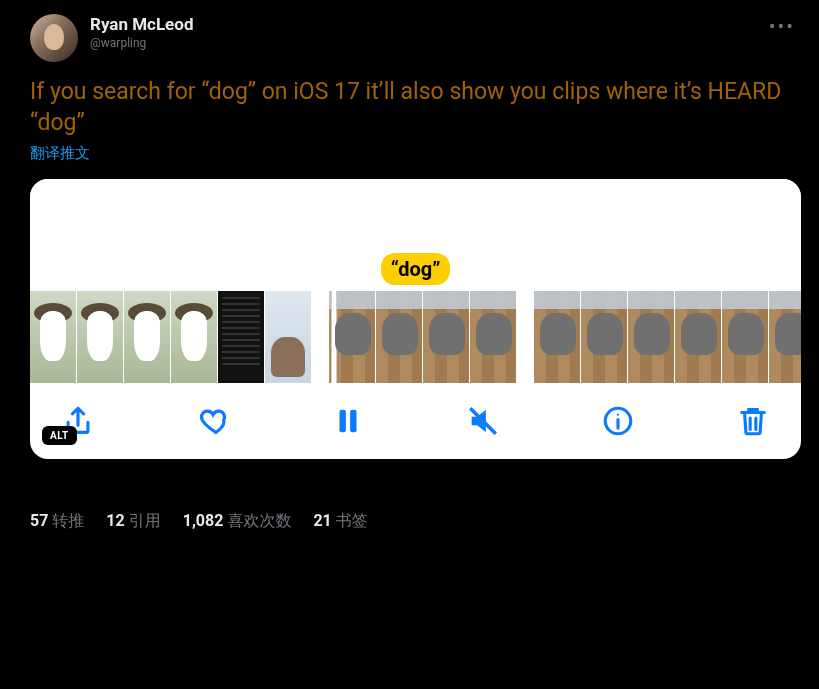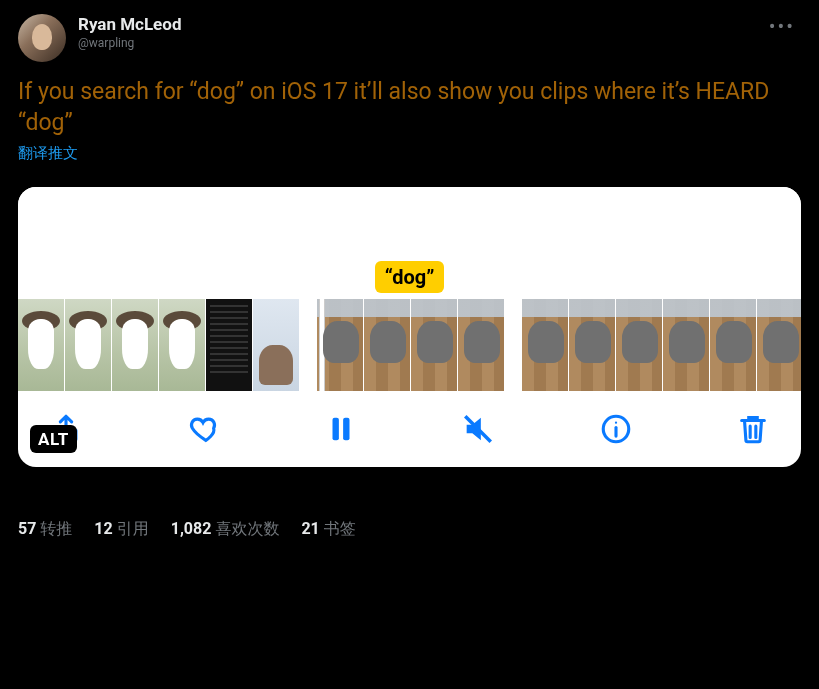--- a/index.html
+++ b/index.html
@@ -5,21 +5,21 @@
   * { box-sizing: border-box; margin: 0; padding: 0; }
   body {
     background: #000;
     color: #e7e9ea;
     font-family: -apple-system, BlinkMacSystemFont, "Segoe UI", Roboto, Helvetica, Arial, sans-serif;
     width: 819px;
     height: 689px;
     overflow: hidden;
   }
   .tweet {
-    padding: 14px 18px 0 18px;
+    padding: 14px 18px 0 30px;
   }
   .header {
     display: flex;
     align-items: flex-start;
     gap: 12px;
     margin-bottom: 14px;
   }
   .avatar {
     width: 48px; height: 48px; border-radius: 50%;
     background: linear-gradient(135deg,#c9b9a6 0%, #8a6f5a 40%, #3a2c22 100%);
@@ -41,21 +41,21 @@
   .more-btn { color:#71767b; font-size: 20px; letter-spacing: 2px; padding:0 6px; cursor:pointer; }
   .tweet-text {
     font-size: 23px;
     line-height: 1.35;
     color:#a16207;
     margin-bottom: 6px;
   }
   .translate {
     color:#1d9bf0;
     font-size: 15px;
-    margin-bottom: 24px;
+    margin-bottom: 16px;
     cursor:pointer;
   }
 
   .media-card {
     background:#fff;
     border-radius: 18px;
     overflow: hidden;
     position: relative;
     padding-bottom: 10px;
   }
@@ -66,21 +66,21 @@
     align-items:flex-end;
     justify-content:center;
     padding-bottom:6px;
   }
   .tag {
     background:#ffce00;
     color:#000;
     font-weight:700;
     font-size:20px;
     padding:4px 10px;
-    border-radius:6px;
+    border-radius:14px;
   }
   .scrub-row {
     display:flex;
     gap:18px;
     padding:0 0 0 0;
     height:92px;
     align-items:stretch;
     overflow:hidden;
   }
   .clip-group { display:flex; gap:1px; }
@@ -131,21 +131,21 @@
     display:flex;align-items:center;justify-content:center;
     cursor:pointer;
     color:#0a7aff;
   }
   .tb-btn svg{width:34px;height:34px;stroke:#0a7aff;fill:none;stroke-width:2.2;}
   .tb-btn.fill svg{fill:#0a7aff;stroke:none;}
   .alt-badge{
     position:absolute;
     left:12px; bottom:14px;
     background:#000;color:#fff;
-    font-size:17px;font-weight:700;
+    font-size:10px;font-weight:700;
     padding:4px 8px;border-radius:6px;
     letter-spacing:0.5px;
     cursor:pointer;
   }
 
   .meta {
     color:#71767b;
     font-size:16px;
     margin-top:18px;
     padding-bottom:16px;

